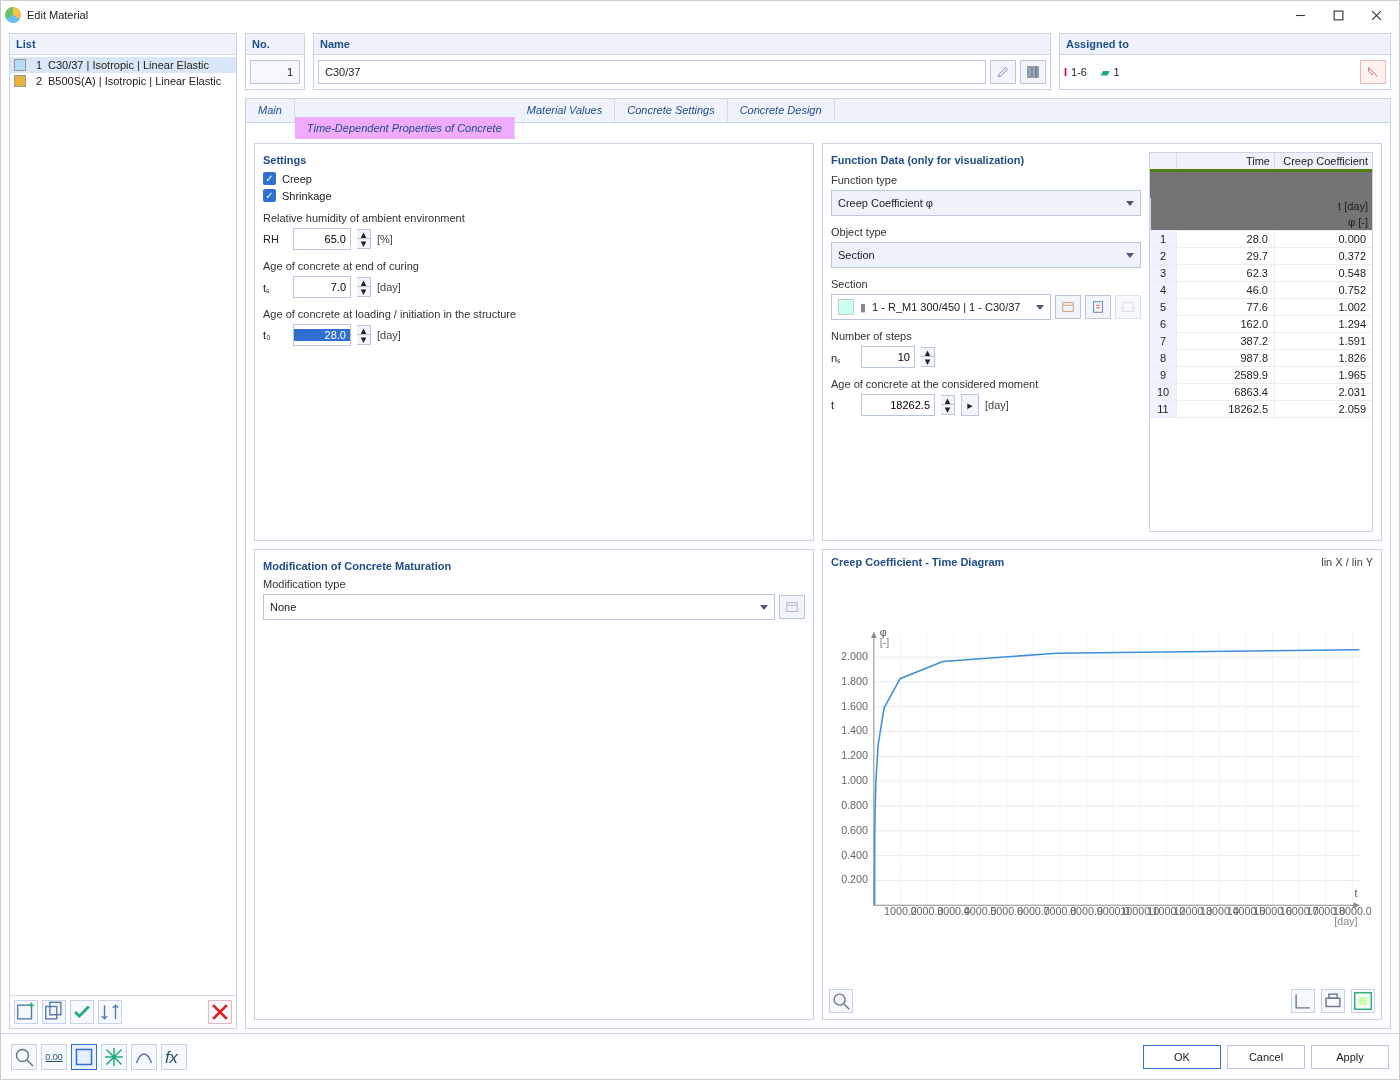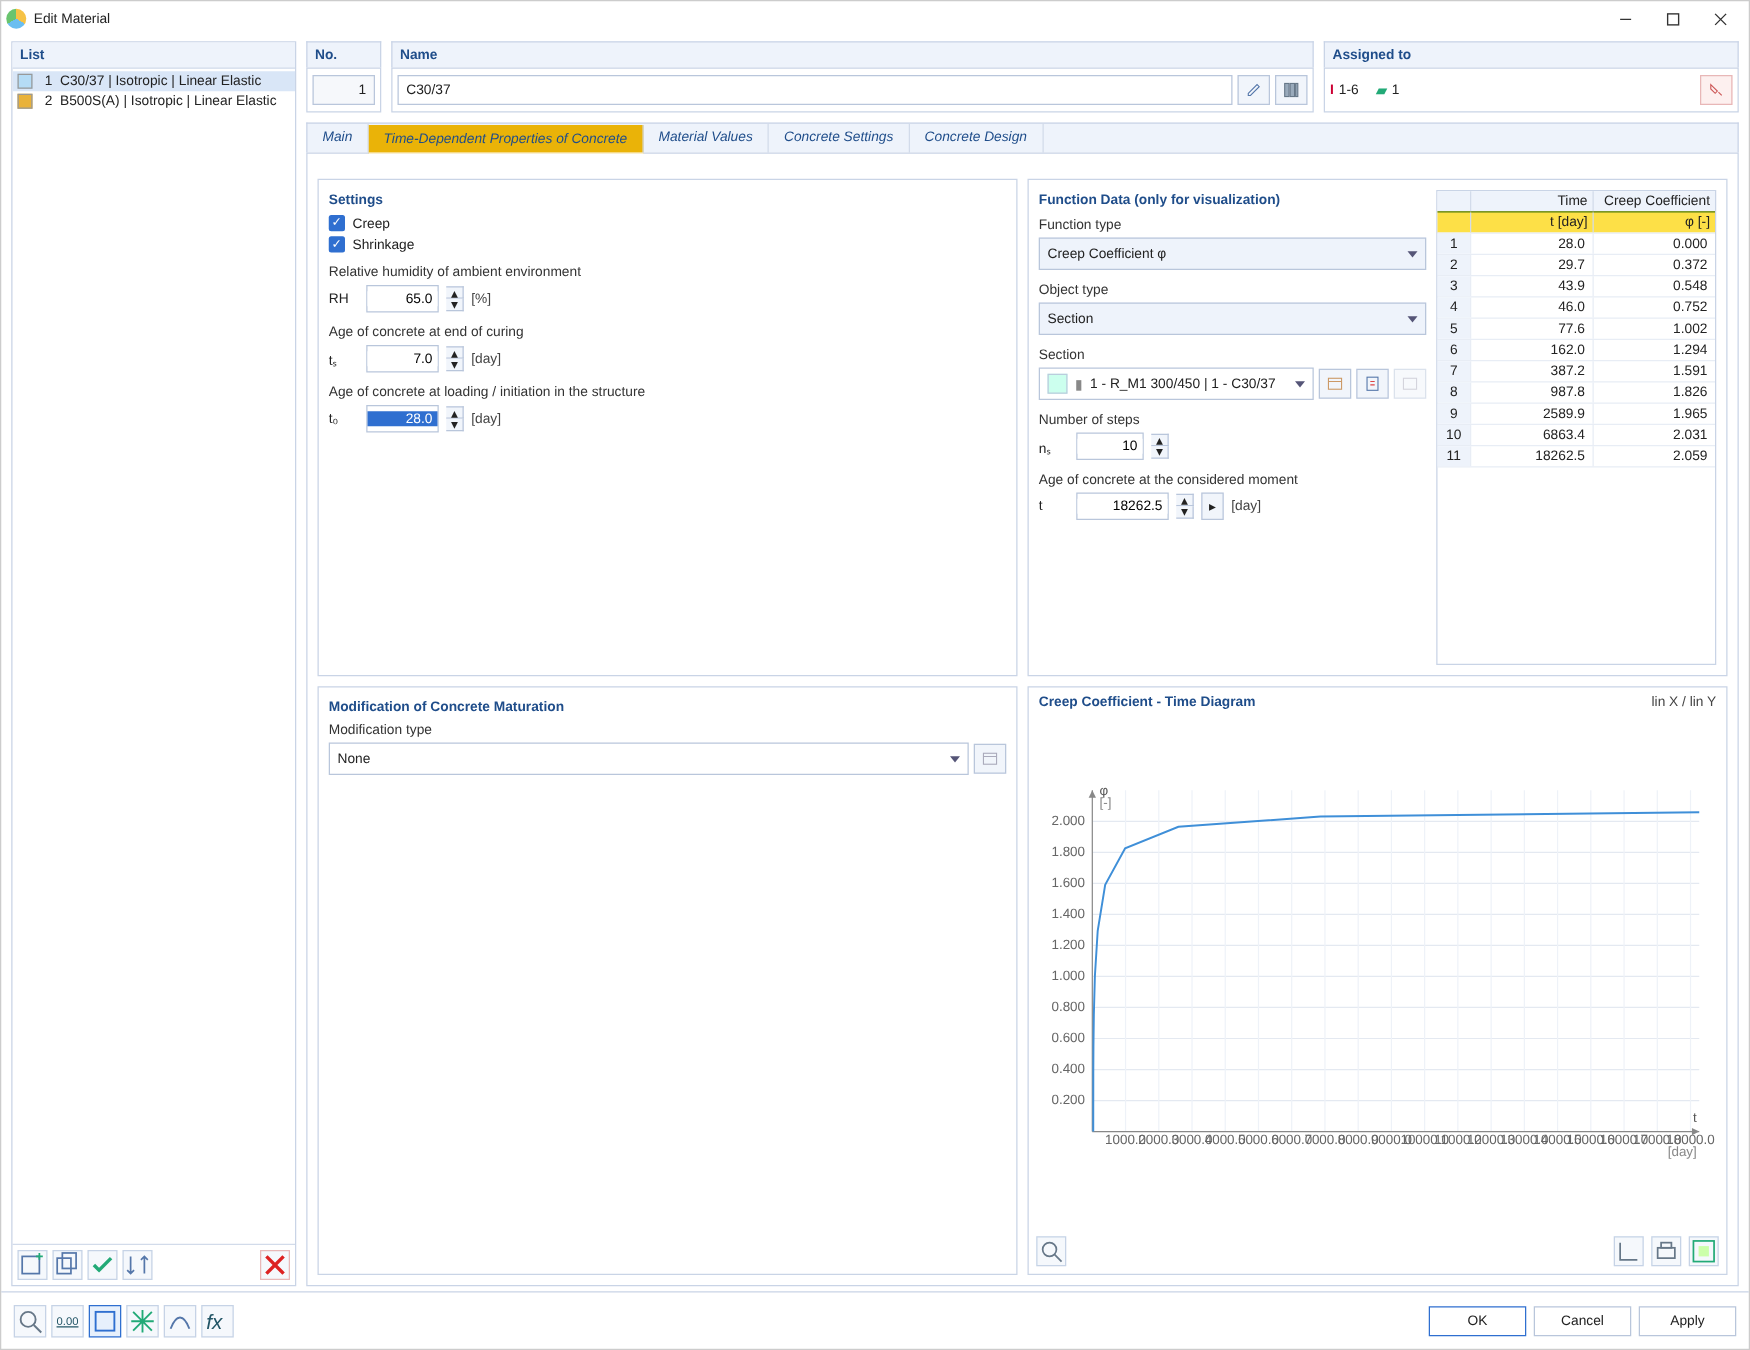--- a/index.html
+++ b/index.html
@@ -45,21 +45,21 @@
   .ico-btn svg{width:14px;height:14px;}
 
   .assign-body{ display:flex; align-items:center; gap:8px;}
   .assign-chip{ display:flex;align-items:center;gap:4px;}
   .assign-chip .sym{ color:#c03; font-weight:bold;}
   .assign-chip .sym2{ color:#2a7; font-weight:bold;}
 
   
   .tabs { display:flex; border:1px solid #c9d4e6; border-bottom:none; margin-top:8px; background:#eef3fb;font-style:italic;}
   .tab { padding:5px 12px; color:#1f4d8a; border-right:1px solid #d2dbea; cursor:default;}
-  .tab.active { background:#eab308; position:relative; top:1px; border-bottom:1px solid #fff;}
+  .tab.active { background:#f0abfc; position:relative; top:18px; border-bottom:1px solid #fff;}
 
   .tab-body { flex:1; border:1px solid #c9d4e6; display:flex; gap:8px; padding:8px; min-height:0;}
   .col { flex:1; display:flex; flex-direction:column; min-width:0;}
 
   .section-title{ color:#1f4d8a; font-weight:600; margin:2px 0 6px 0;}
   .chk { display:flex; align-items:center; gap:6px; margin:4px 0;}
   .chk .box{ width:13px;height:13px;border-radius:2px;background:#2f6fd0;display:flex;align-items:center;justify-content:center;color:#fff;font-size:10px;line-height:10px;}
   .lbl { color:#333; margin:10px 0 4px 0;}
   .inline-field{ display:flex; align-items:center; gap:6px;}
   .sym-label{ width:24px;}
@@ -75,21 +75,21 @@
   .dd .arrow{ border-left:4px solid transparent;border-right:4px solid transparent;border-top:5px solid #557; width:0;height:0;}
 
   .pane-split{ display:flex; flex-direction:column; gap:8px; flex:1; min-height:0;margin-top:12px;}
   .upper-pane{ border:1px solid #c9d4e6; padding:8px; flex:0 0 auto; height:398px; overflow:hidden;}
   .lower-pane{ border:1px solid #c9d4e6; padding:8px; flex:1; min-height:0;}
   .func-left{ flex:1; display:flex; flex-direction:column;}
   .func-table{ width:224px; border:1px solid #c9d4e6; font-size:11px;}
   .func-table .thead{ display:flex; background:#eef3fb;}
   .func-table .th{ flex:1; text-align:right; padding:2px 4px; border-left:1px solid #d2dbea;}
   .func-table .th:first-child{flex:0 0 26px;border-left:none;}
-  .func-table .sub{ display:flex; background:#fde047; border-top:1px solid #4d7c0f;}
+  .func-table .sub{ display:flex; background:#737373; border-top:3px solid #4d7c0f;flex-direction:column;}
   .func-table .tr{ display:flex; border-top:1px solid #e8edf5;}
   .func-table .td{ flex:1; text-align:right; padding:2px 6px; border-left:1px solid #e8edf5;}
   .func-table .td.idx{ flex:0 0 26px; text-align:center; background:#eef3fb; border-left:none;}
   .func-table .blank{ height:186px; border-top:1px solid #e8edf5;}
 
   .chart-pane{ border:1px solid #c9d4e6; padding:6px; flex:1; display:flex; flex-direction:column; min-height:0;}
   .chart-head{ display:flex; justify-content:space-between; color:#1f4d8a; font-weight:600; padding:0 2px 4px 2px;}
   .chart-svg{ flex:1; }
   .chart-toolbar{ display:flex; gap:6px; padding-top:4px;}
   .chart-toolbar .spacer{flex:1;}
@@ -405,21 +405,21 @@
                     <div class="td">28.0</div>
                     <div class="td">0.000</div>
                   </div>
                   <div class="tr">
                     <div class="td idx">2</div>
                     <div class="td">29.7</div>
                     <div class="td">0.372</div>
                   </div>
                   <div class="tr">
                     <div class="td idx">3</div>
-                    <div class="td">43.9</div>
+                    <div class="td">62.3</div>
                     <div class="td">0.548</div>
                   </div>
                   <div class="tr">
                     <div class="td idx">4</div>
                     <div class="td">46.0</div>
                     <div class="td">0.752</div>
                   </div>
                   <div class="tr">
                     <div class="td idx">5</div>
                     <div class="td">77.6</div>

